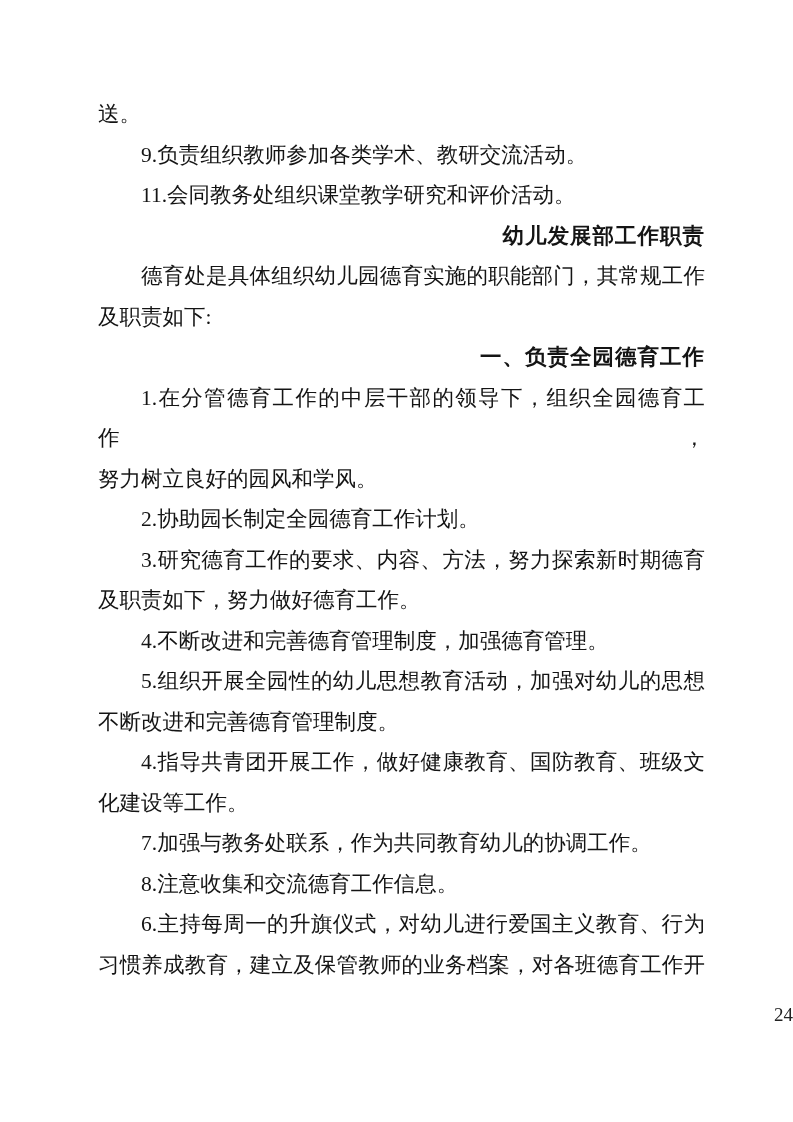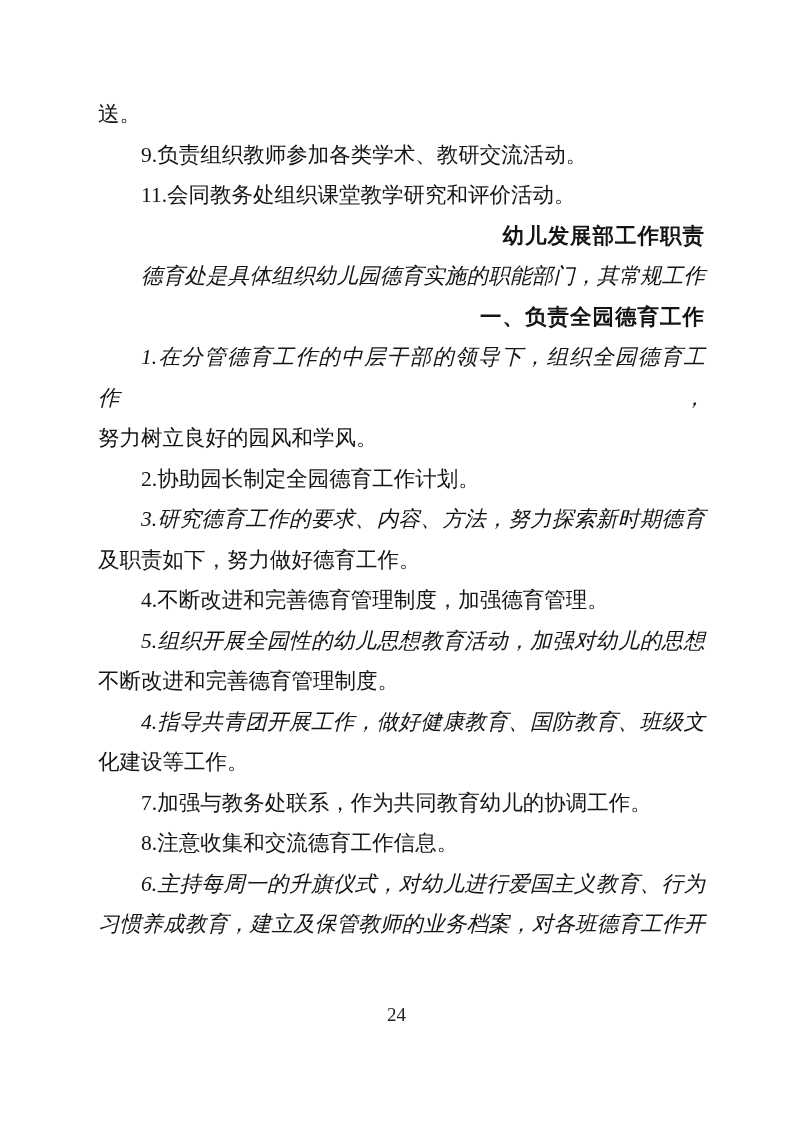--- a/index.html
+++ b/index.html
@@ -37,35 +37,34 @@
     text-indent: 2em;
   }
   
   .para.cont .ln.first {
     text-indent: 0;
   }
   
   .ln.fill {
     text-align: justify;
     text-align-last: justify;
-    font-style: italic;
   }
   
   .para.h .ln {
     font-family: "Liberation Sans", "DejaVu Sans", sans-serif;
     font-weight: 700;
     letter-spacing: 1px;
     text-align: right;
   }
   .footer {
     position: absolute;
     left: 0;
     right: 0;
     top: 1004px;
-    text-align: center;
+    text-align: right;
     font-size: 19px;
     line-height: 22px;
     color: #222222;
   }
 </style>
 </head>
 <body>
 
 <div class="page">
   <div class="content">
@@ -82,20 +81,21 @@
     <p class="para indent">
       <span class="ln first">11.会同教务处组织课堂教学研究和评价活动。</span>
     </p>
 
     <p class="para indent h">
       <span class="ln first">幼儿发展部工作职责</span>
     </p>
 
     <p class="para indent">
       <span class="ln first fill">德育处是具体组织幼儿园德育实施的职能部门，其常规工作</span>
+      <span class="ln">及职责如下:</span>
     </p>
 
     <p class="para indent h">
       <span class="ln first">一、负责全园德育工作</span>
     </p>
 
     <p class="para indent">
       <span class="ln first fill">1.在分管德育工作的中层干部的领导下，组织全园德育工作，</span>
       <span class="ln">努力树立良好的园风和学风。</span>
     </p>

